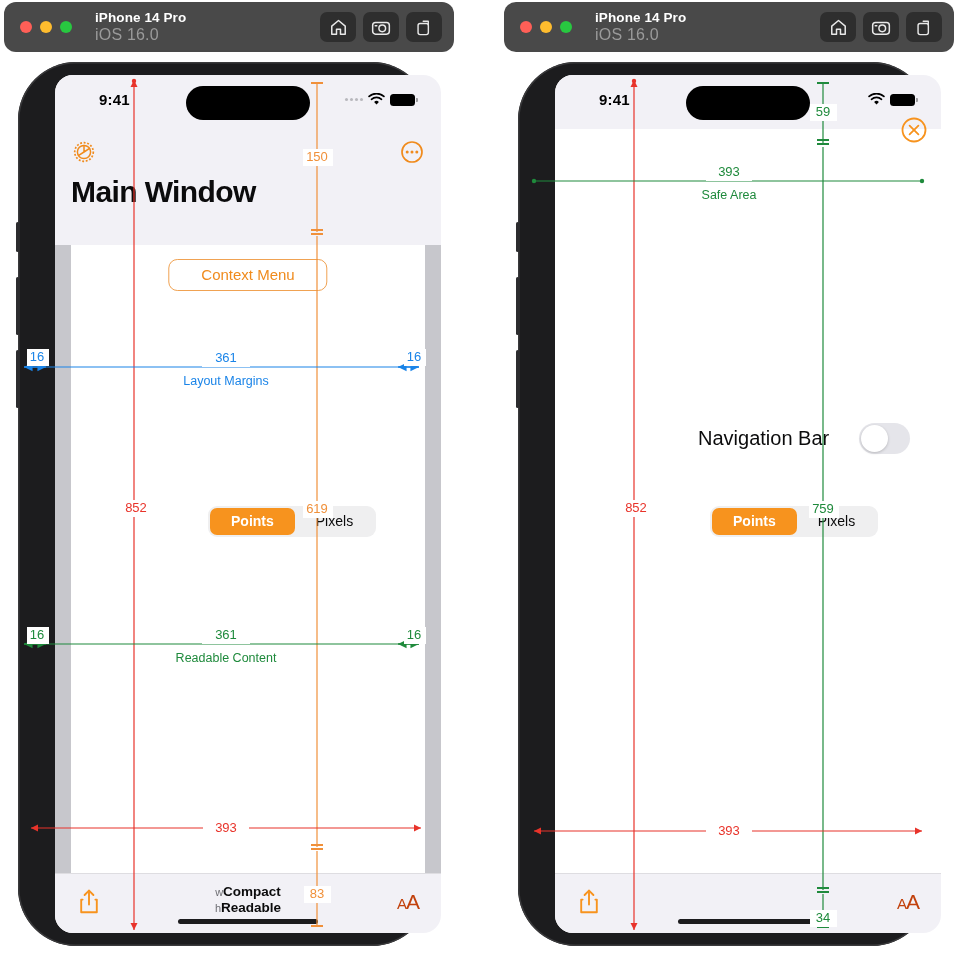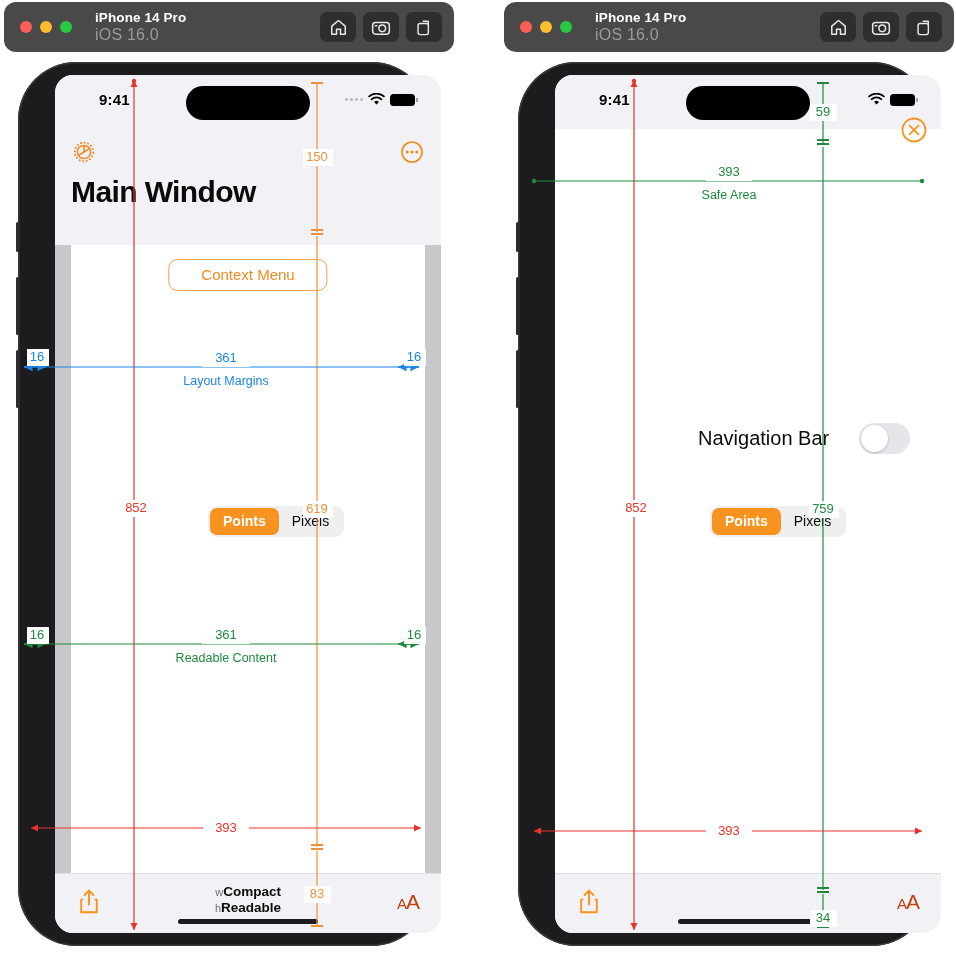--- a/index.html
+++ b/index.html
@@ -150,21 +150,21 @@
 
   
   .segmented {
     position: absolute; top: 431px;
     display: flex; padding: 2px; background: #efeff0;
     border-radius: 9px;
   }
   .sim-window.left  .segmented { left: 153px; }
   .sim-window.right .segmented { left: 155px; }
   .seg {
-    padding: 5px 13px 6px; border-radius: 7px;
+    padding: 5px 21px 6px; border-radius: 7px;
     font-size: 14px; color: #0b0b0c; white-space: nowrap;
   }
   .seg.on { background: #f7931e; color: #ffffff; font-weight: bold; }
 
   
   .toggle-row {
     position: absolute; display: flex; align-items: center; gap: 30px;
   }
   .toggle-row.nav { left: 143px; top: 348px; }
   .toggle-row.tbr { left: 170px; top: 628px; }
@@ -190,21 +190,21 @@
     border-top: .7px solid #dedde1;
   }
   .tbar-share { position: absolute; left: 22px; top: 14px; }
   .tbar-aa {
     position: absolute; right: 22px; top: 16px;
     color: #c2410c; font-size: 21px; letter-spacing: -1px;
   }
   .tbar-aa .small { font-size: 15px; }
   .tbar-size {
     position: absolute; left: 50%; transform: translateX(-50%); top: 10px;
-    text-align: right; line-height: 1.18;
+    text-align: center; line-height: 1.18;
     font-size: 13.5px; color: #0b0b0c;
   }
   .tbar-size b { font-weight: bold; }
   .tbar-size span.k { color: #6e6e73; font-size: 11px; }
 
   .home-indicator {
     position: absolute; left: 50%; transform: translateX(-50%); bottom: 9px;
     width: 140px; height: 5px; border-radius: 3px; background: #1c1c1e;
   }
 

